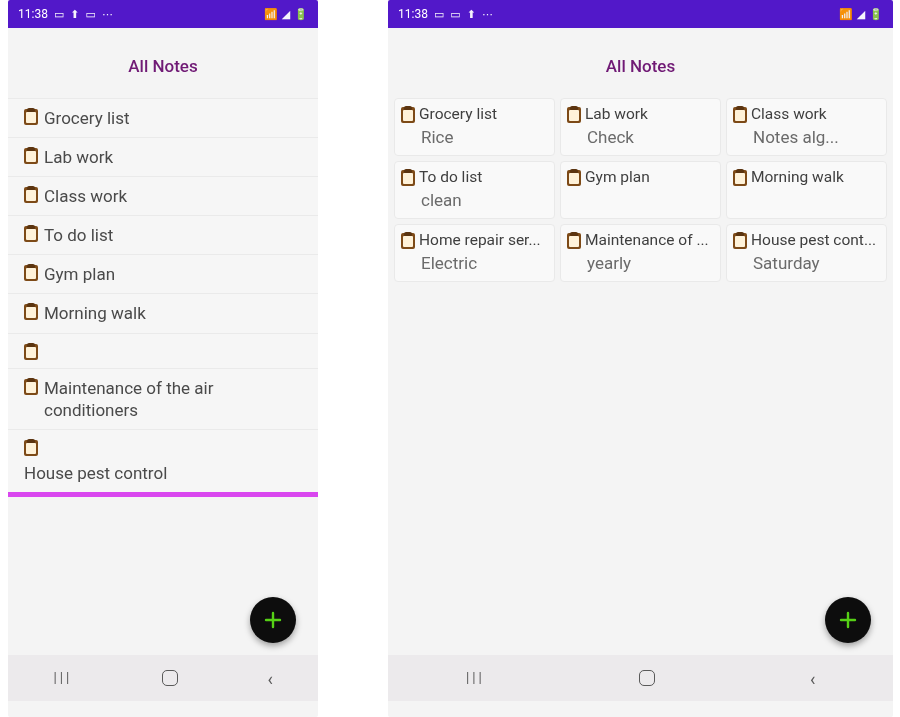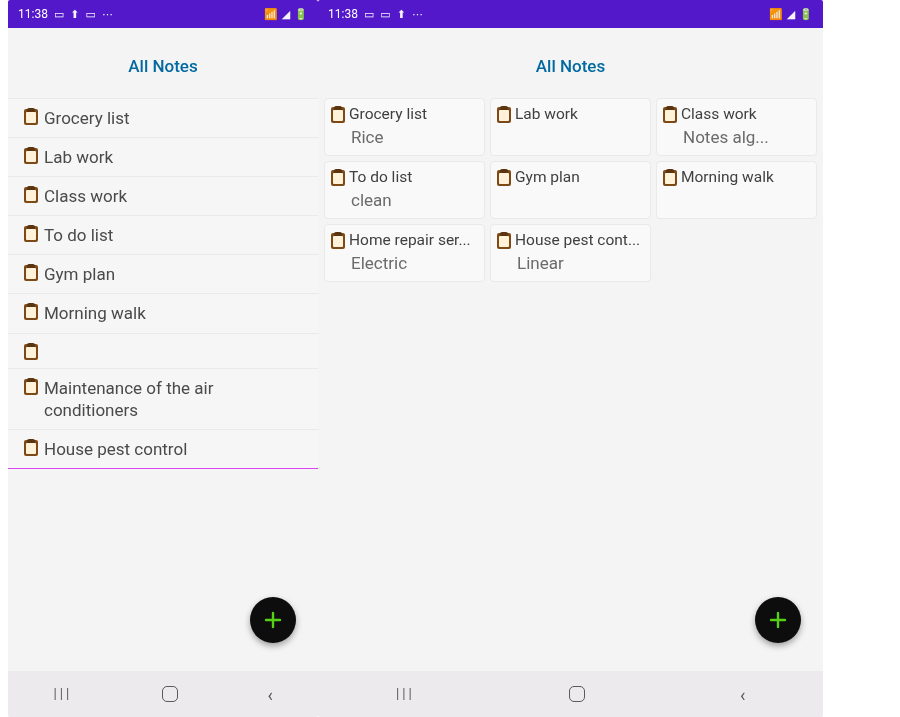--- a/index.html
+++ b/index.html
@@ -6,20 +6,21 @@
   body {
     font-family: -apple-system, Roboto, "Segoe UI", Arial, sans-serif;
     background: #fff;
     width: 900px;
     height: 717px;
     overflow: hidden;
     position: relative;
   }
   .canvas {
     display: flex;
+    gap: 70px;
     padding: 0;
   }
   .phone {
     display: flex;
     flex-direction: column;
     background: #f4f4f4;
     position: relative;
     border-radius: 2px;
     overflow: hidden;
   }
@@ -40,37 +41,37 @@
   .statusbar .left  { display:flex; align-items:center; gap:6px; }
   .statusbar .right { margin-left:auto; display:flex; align-items:center; gap:4px; }
   .status-ico { font-size:11px; opacity:.95; }
 
   
   .header {
     text-align: center;
     padding: 28px 0 22px;
     font-size: 17px;
     font-weight: 500;
-    color: #0369a1;
+    color: #701a75;
     background:#f4f4f4;
   }
 
   
   .note-list { display:flex; flex-direction:column; }
   .note-row {
     display:flex;
     align-items:flex-start;
     gap:6px;
     padding: 8px 14px 8px 16px;
     border-top: 1px solid #eaeaea;
     font-size: 17px;
     color:#4a4a4a;
     background:#f6f6f6;
   }
-  .note-row:last-child { border-bottom:1px solid #d946ef; }
+  .note-row:last-child { border-bottom:5px solid #d946ef;flex-direction:column; }
   .note-row .title { line-height:1.3; flex:1; }
 
   
   .note-grid {
     display:grid;
     grid-template-columns: repeat(3, 1fr);
     gap: 5px;
     padding: 0 6px;
   }
   .card {
@@ -129,21 +130,21 @@
     background:#0d0d0d;
     display:flex; align-items:center; justify-content:center;
     box-shadow:0 3px 6px rgba(0,0,0,.35);
     cursor:pointer;
   }
   .fab svg { width:18px; height:18px; }
   .fab line { stroke:#56d016; stroke-width:2.4; stroke-linecap:round; }
 
   
   .navbar {
-    position:absolute; left:0; right:0; bottom:0;
+    position:absolute; left:0; right:0; bottom:16px;
     height:46px;
     background:#eceaec;
     display:flex; align-items:center; justify-content:space-around;
     color:#5a5a5a;
   }
   .nav-btn { padding:8px 24px; cursor:pointer; }
   .nav-recent { letter-spacing:2px; font-weight:300;}
   .nav-home { width:16px; height:16px; border:1.6px solid #5a5a5a; border-radius:5px; }
   .nav-back { font-size:18px; }
 </style>
@@ -296,20 +297,21 @@
         </div>
         <div class="card">
           <div class="row1">
             <span class="clip">
               <span class="board"></span>
               <span class="paper"></span>
               <span class="cap"></span>
             </span>
             <span class="ctitle">Lab work</span>
           </div>
+          <div class="sub">Check</div>
         </div>
         <div class="card">
           <div class="row1">
             <span class="clip">
               <span class="board"></span>
               <span class="paper"></span>
               <span class="cap"></span>
             </span>
             <span class="ctitle">Class work</span>
           </div>
@@ -357,23 +359,34 @@
           </div>
           <div class="sub">Electric</div>
         </div>
         <div class="card">
           <div class="row1">
             <span class="clip">
               <span class="board"></span>
               <span class="paper"></span>
               <span class="cap"></span>
             </span>
+            <span class="ctitle">Maintenance of ...</span>
+          </div>
+          <div class="sub">yearly</div>
+        </div>
+        <div class="card">
+          <div class="row1">
+            <span class="clip">
+              <span class="board"></span>
+              <span class="paper"></span>
+              <span class="cap"></span>
+            </span>
             <span class="ctitle">House pest cont...</span>
           </div>
-          <div class="sub">Linear</div>
+          <div class="sub">Saturday</div>
         </div>
       </div>
 
     <div class="fab">
       <svg viewBox="0 0 18 18">
         <line x1="9" y1="2" x2="9" y2="16"></line>
           <line x1="2" y1="9" x2="16" y2="9"></line>
       </svg>
     </div>
 

